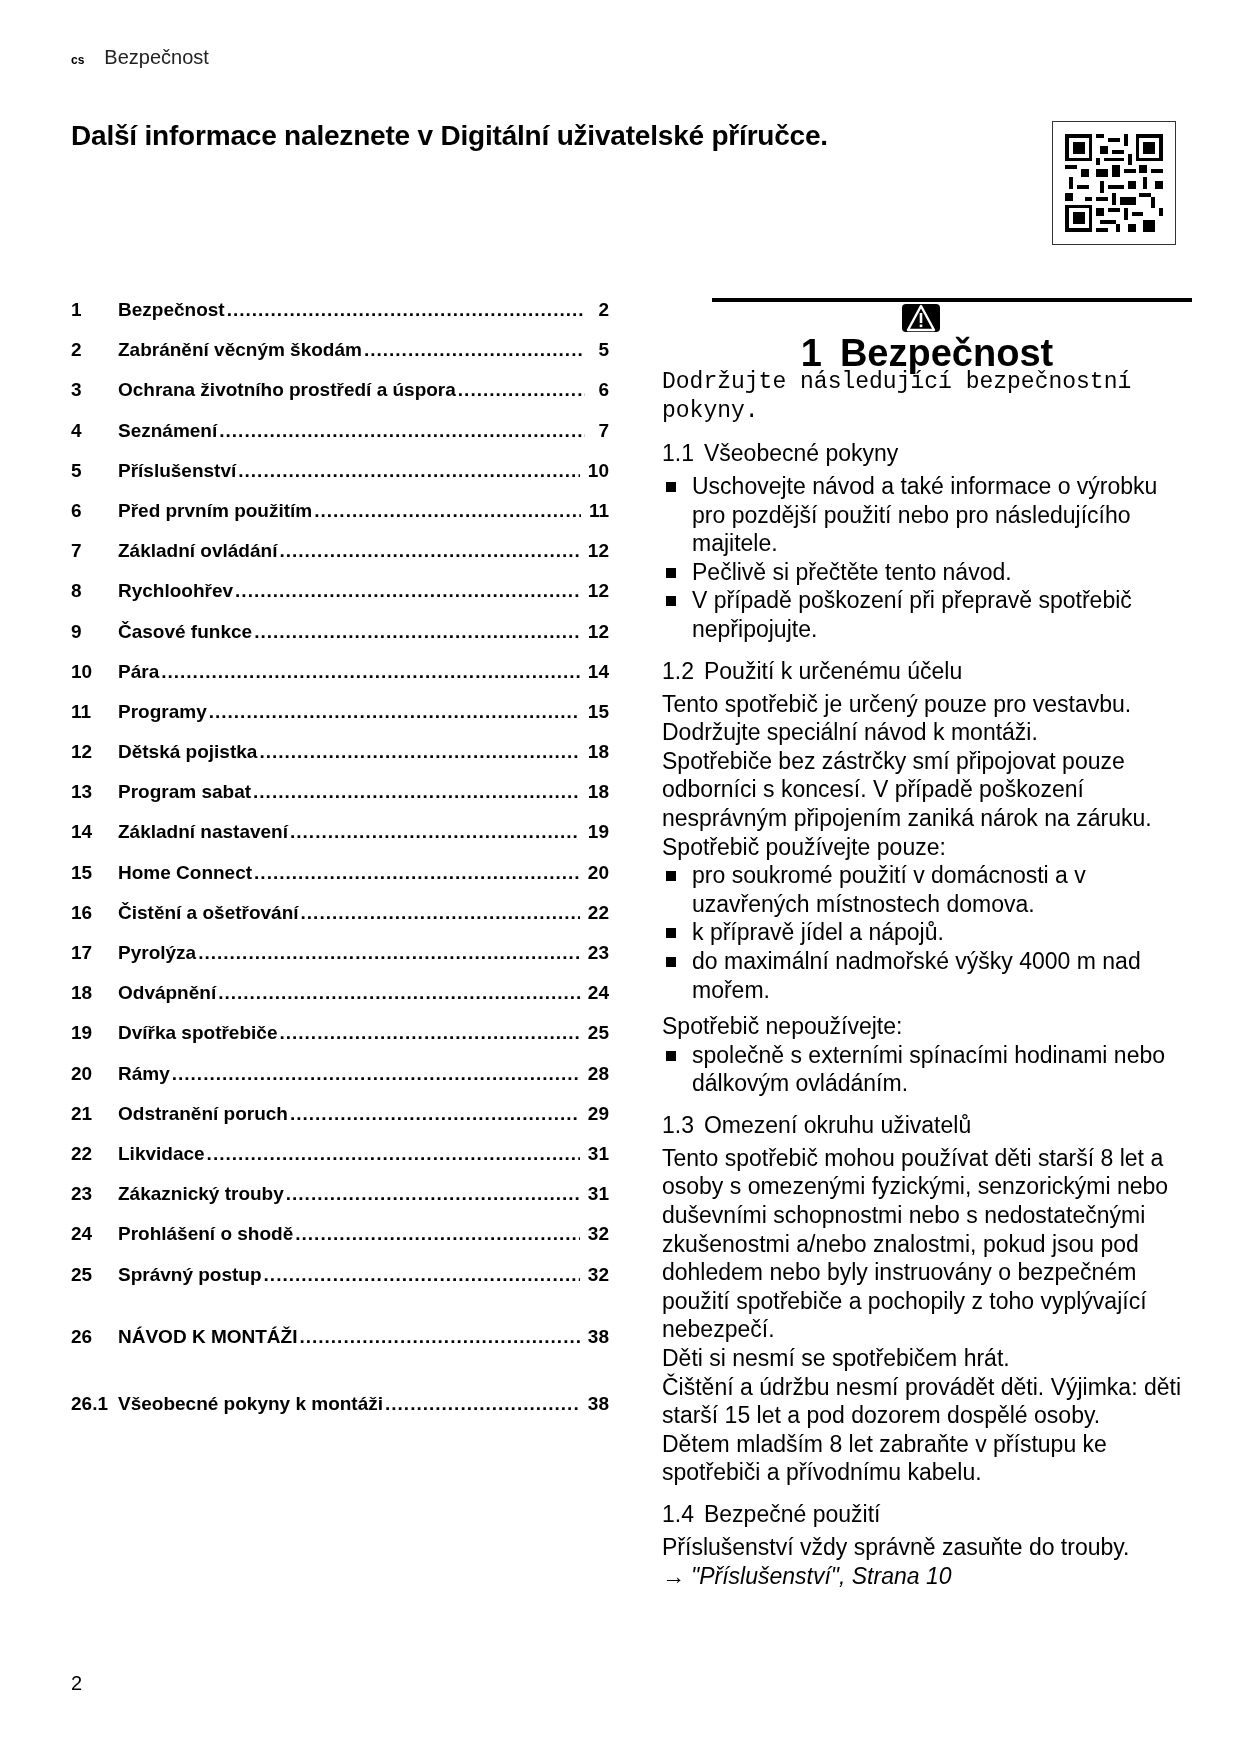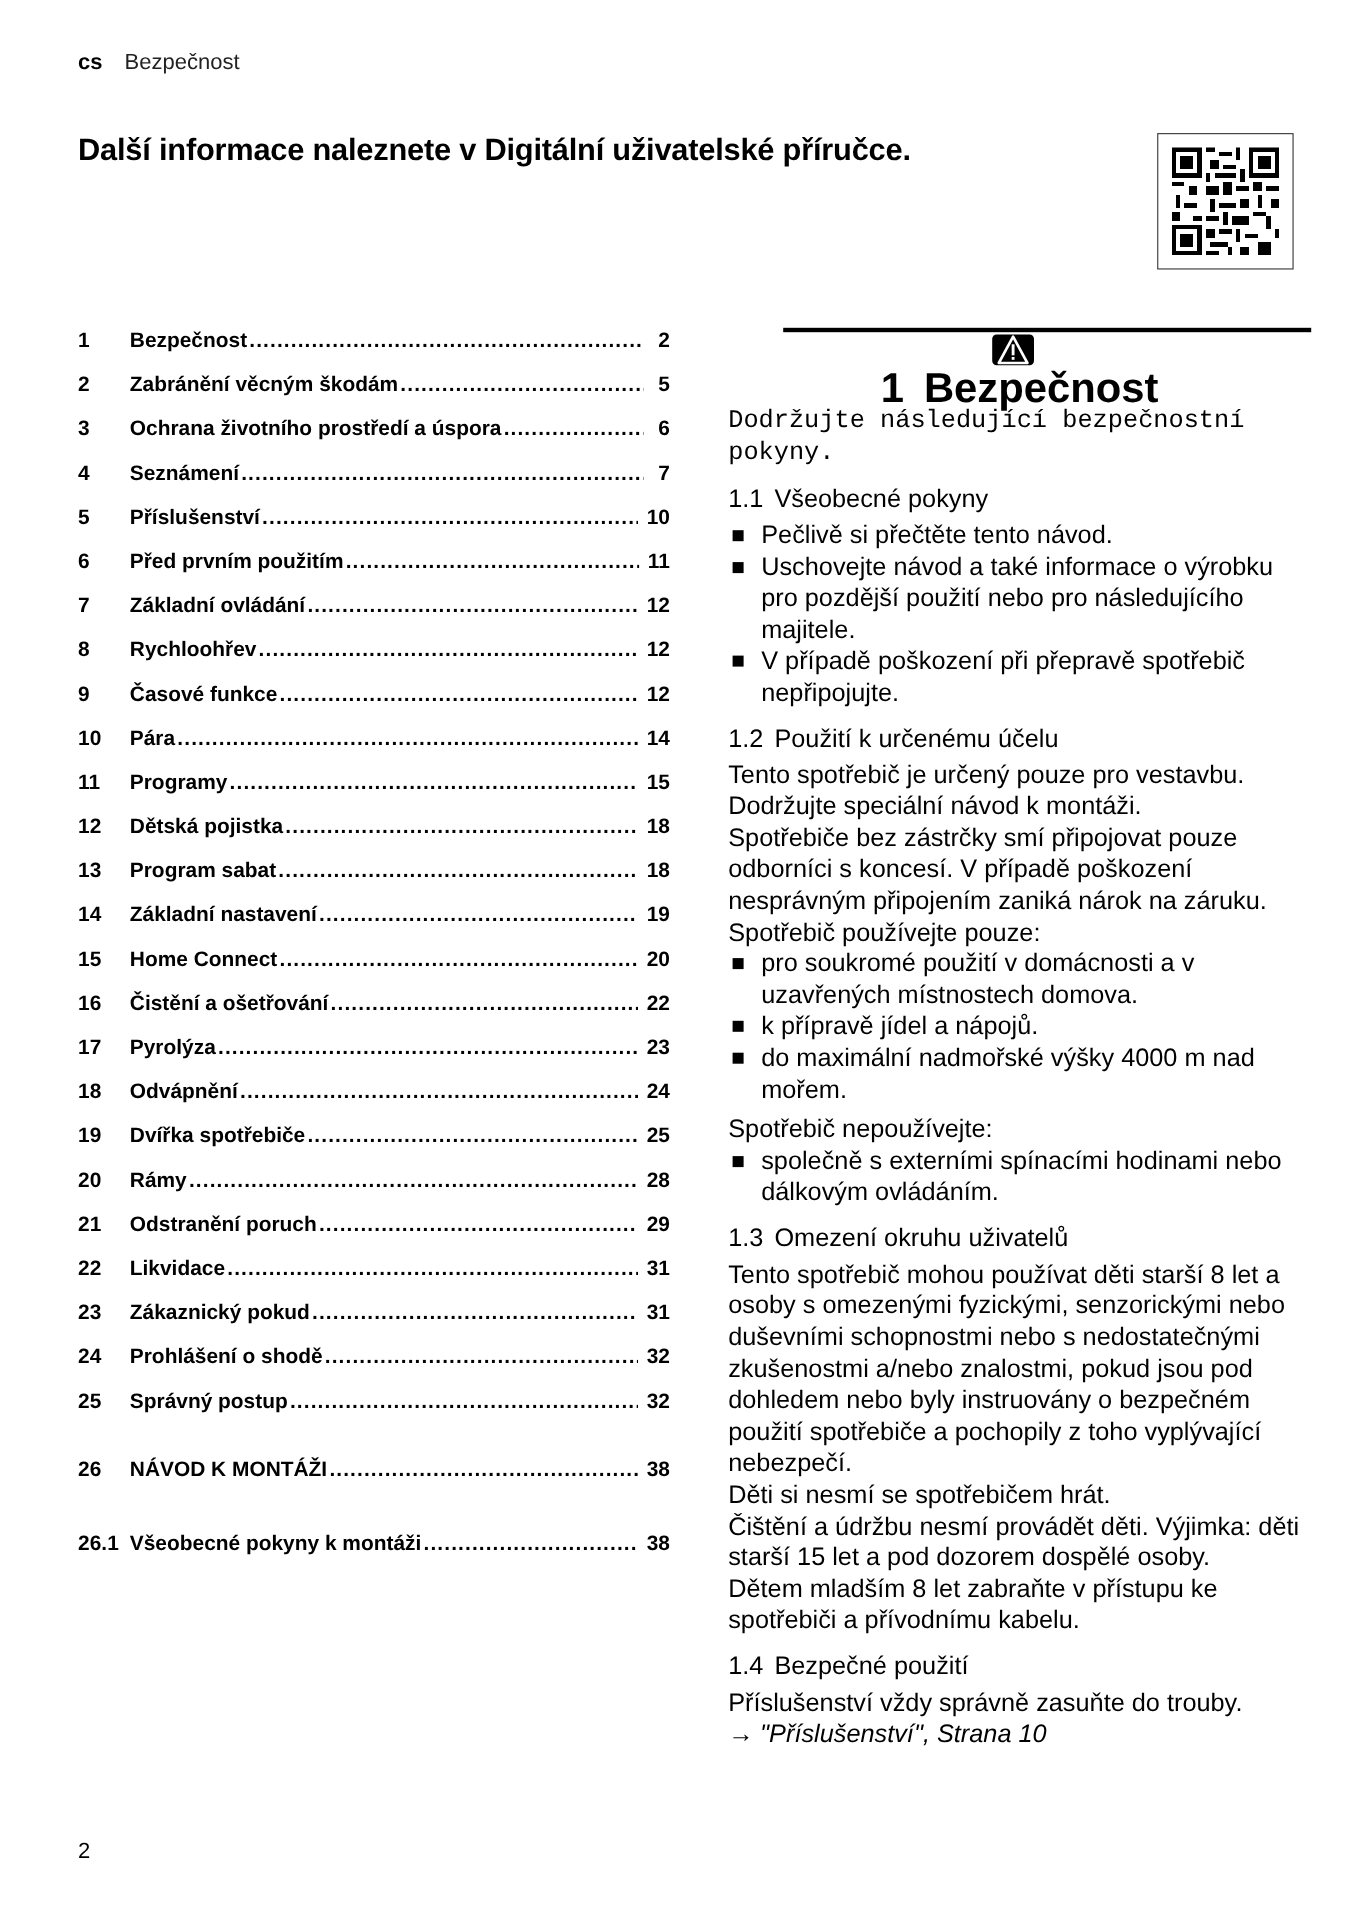--- a/index.html
+++ b/index.html
@@ -1,19 +1,19 @@
 <!DOCTYPE html>
 <html><head>
 <meta charset="utf-8">
 <style>
   html, body { margin: 0; padding: 0; background: #ffffff; }
   body { width: 1240px; height: 1754px; position: relative; overflow: hidden;
          font-family: "Liberation Sans", "DejaVu Sans", sans-serif; color: #000; }
   .header { position: absolute; left: 71px; top: 46px; font-size: 20px; display: flex; gap: 20px; align-items: baseline; }
-  .header .lang { font-weight: bold; font-size: 20px; text-align: center; }
+  .header .lang { font-weight: bold; font-size: 12px; text-align: center; }
   .header .section { color: #222; }
   .digital { position: absolute; left: 71px; top: 120px; font-size: 28px; font-weight: bold; letter-spacing: -0.2px; }
   .qr { position: absolute; left: 1052px; top: 121px; width: 124px; height: 124px; border: 1.5px solid #333; box-sizing: border-box; display: flex; align-items: center; justify-content: center; }
   .qr svg { width: 98px; height: 98px; }
 
   .toc { position: absolute; left: 71px; top: 290px; width: 538px; }
   .toc-title { font-size: 38px; font-weight: bold; margin: 0; line-height: 44px; }
   .toc-sub { font-size: 20px; font-weight: bold; margin-top: 35px; margin-bottom: 16px; }
   .toc-row { display: flex; align-items: baseline; font-weight: bold; font-size: 19px; height: 40.2px; line-height: 40px; }
   .toc-row .num { width: 47px; flex: none; }
@@ -237,21 +237,21 @@
         <span class="page">29</span>
       </div>
       <div class="toc-row">
         <span class="num">22</span>
         <span class="title">Likvidace</span>
         <span class="dots"></span>
         <span class="page">31</span>
       </div>
       <div class="toc-row">
         <span class="num">23</span>
-        <span class="title">Zákaznický pokud</span>
+        <span class="title">Zákaznický trouby</span>
         <span class="dots"></span>
         <span class="page">31</span>
       </div>
       <div class="toc-row">
         <span class="num">24</span>
         <span class="title">Prohlášení o shodě</span>
         <span class="dots"></span>
         <span class="page">32</span>
       </div>
       <div class="toc-row">
@@ -289,22 +289,22 @@
       </svg>
     </div>
     <div class="chap-title">
       <span class="n">1</span><span>Bezpečnost</span>
     </div>
   </div>
   <div class="intro">Dodržujte následující bezpečnostní pokyny.</div>
 
   <div class="sec-h"><span class="n">1.1</span><span>Všeobecné pokyny</span></div>
   <ul class="bl">
+    <li>Uschovejte návod a také informace o výrobku pro pozdější použití nebo pro následujícího majitele.</li>
     <li>Pečlivě si přečtěte tento návod.</li>
-    <li>Uschovejte návod a také informace o výrobku pro pozdější použití nebo pro následujícího majitele.</li>
     <li>V případě poškození při přepravě spotřebič nepřipojujte.</li>
   </ul>
 
   <div class="sec-h"><span class="n">1.2</span><span>Použití k určenému účelu</span></div>
   <div class="p">Tento spotřebič je určený pouze pro vestavbu. Dodržujte speciální návod k montáži.</div>
   <div class="p">Spotřebiče bez zástrčky smí připojovat pouze odborníci s koncesí. V případě poškození nesprávným připojením zaniká nárok na záruku.</div>
   <div class="p">Spotřebič používejte pouze:</div>
   <ul class="bl">
     <li>pro soukromé použití v domácnosti a v uzavřených místnostech domova.</li>
     <li>k přípravě jídel a nápojů.</li>

